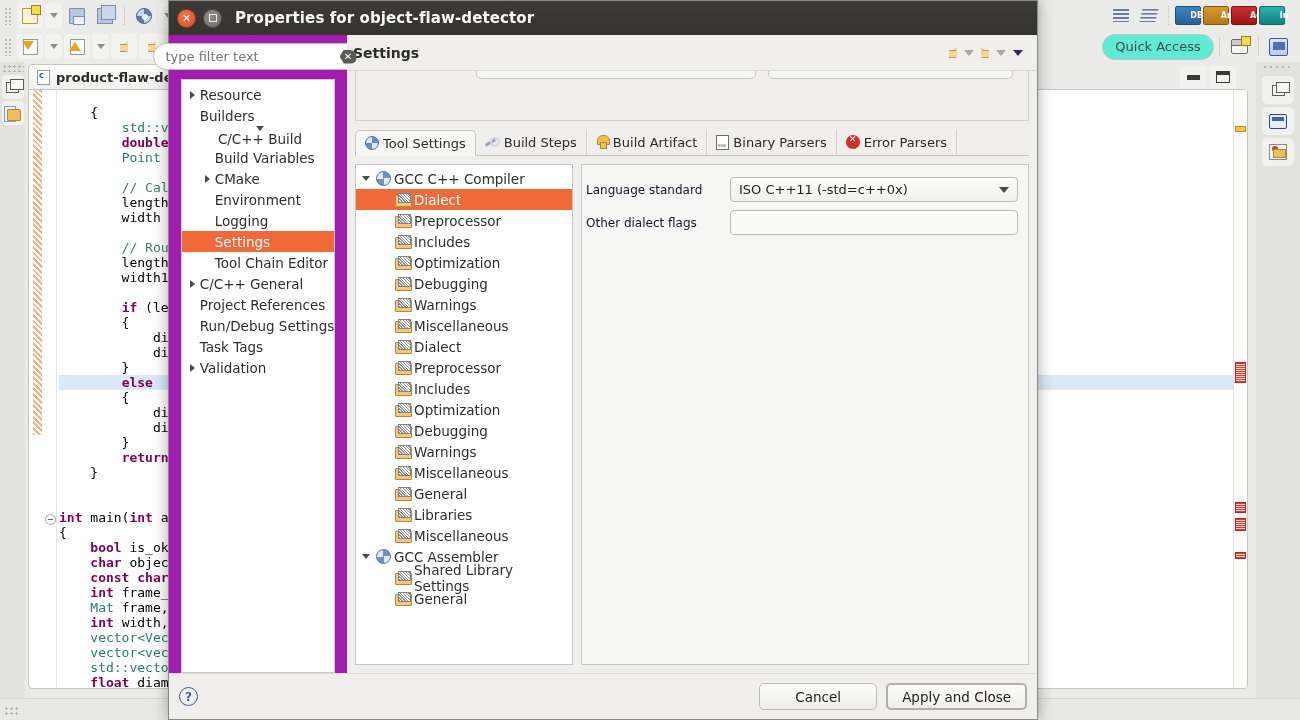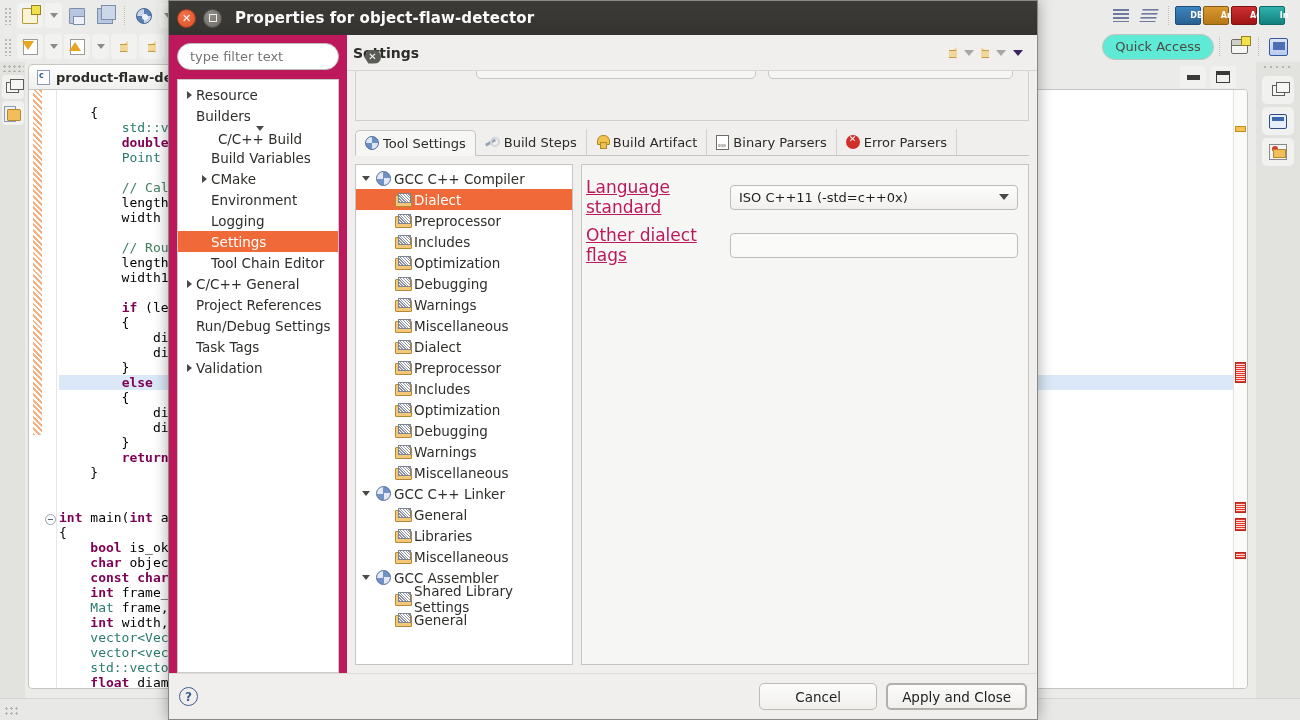--- a/index.html
+++ b/index.html
@@ -227,22 +227,22 @@
   }
   .btn-maxi i { width: 8px; height: 8px; border: 1.4px solid #efeeec; display:block;}
   .dlg-title {
     color: #fafafa; font-size: 15px; font-weight: bold; margin-left: 6px;
     letter-spacing: .1px;
   }
   .dlg-body { flex: 1 1 auto; display: flex; min-height: 0; }
 
   
   .dlg-nav {
-    width: 178px; background: #be185d; flex: 0 0 auto;
-    display: flex; flex-direction: column; padding: 8px 8px 0 8px;
+    width: 178px; background: #a21caf; flex: 0 0 auto;
+    display: flex; flex-direction: column; padding: 8px 8px 0 8px; align-items: center;
   }
   .filter-box {
     height: 27px; border: 1px solid #bdbdb8; border-radius: 14px;
     background: #fff; display: flex; align-items: center;
     padding: 0 6px 0 12px; gap: 4px; flex: 0 0 auto;
   }
   .filter-input {
     flex: 1 1 auto; border: none; outline: none; background: transparent;
     font-family: "DejaVu Sans", sans-serif; font-size: 13px; color: #8c8c88;
   }
@@ -341,21 +341,21 @@
   .ic-tree-folder:before{content:"";position:absolute;left:0;bottom:0;width:15px;height:10px;
     background:#f4c878;border:1px solid #b28a34;border-radius:1px;}
   .ic-tree-folder:after{content:"";position:absolute;left:3px;top:0;width:11px;height:8px;
     background:repeating-linear-gradient(45deg,#8f95a3 0 1px,#fff 1px 2px);border:1px solid #7d8392;}
 
   .settings-pane {
     flex: 1 1 auto; background: #f6f6f4; border: 1px solid #c6c5c1;
     padding: 12px 10px 10px 4px; min-width: 0;
   }
   .field-row { display: flex; align-items: center; margin-bottom: 8px; }
-  .field-label { width: 144px; font-size: 17px; color: #be185d; flex: 0 0 auto; text-decoration: underline; }
+  .field-label { width: 144px; font-size: 12px; color: #0f172a; flex: 0 0 auto; }
   .combo {
     flex: 1 1 auto; height: 25px; border: 1px solid #bcbbb7; border-radius: 4px;
     background: linear-gradient(#fdfdfc,#f1f0ee);
     display: flex; align-items: center; padding: 0 8px;
     font-size: 13px; color: #1e1e1c;
   }
   .combo .cv { flex: 1 1 auto; }
   .combo .cc { width:0;height:0;border-left:5px solid transparent;border-right:5px solid transparent;border-top:6px solid #4a4a45;}
   .textfield {
     flex: 1 1 auto; height: 25px; border: 1px solid #bcbbb7; border-radius: 4px;
@@ -753,27 +753,20 @@
                 <span class="ic-tree-folder"></span>
                 <span>Warnings</span>
               </div>
               <div class="tool-item">
                 <span class="nav-twisty" style="flex: 0 0 auto;"></span>
                 <span class="indent"></span>
                 <span class="ic-tree-folder"></span>
                 <span>Miscellaneous</span>
               </div>
               <div class="tool-item">
-                <span class="nav-twisty" style="flex: 0 0 auto;">
-                  <i class="tw-d"></i>
-                </span>
-                <span class="ic-tree-tool"></span>
-                <span>GCC C++ Linker</span>
-              </div>
-              <div class="tool-item">
                 <span class="nav-twisty" style="flex: 0 0 auto;"></span>
                 <span class="indent"></span>
                 <span class="ic-tree-folder"></span>
                 <span>General</span>
               </div>
               <div class="tool-item">
                 <span class="nav-twisty" style="flex: 0 0 auto;"></span>
                 <span class="indent"></span>
                 <span class="ic-tree-folder"></span>
                 <span>Libraries</span>

